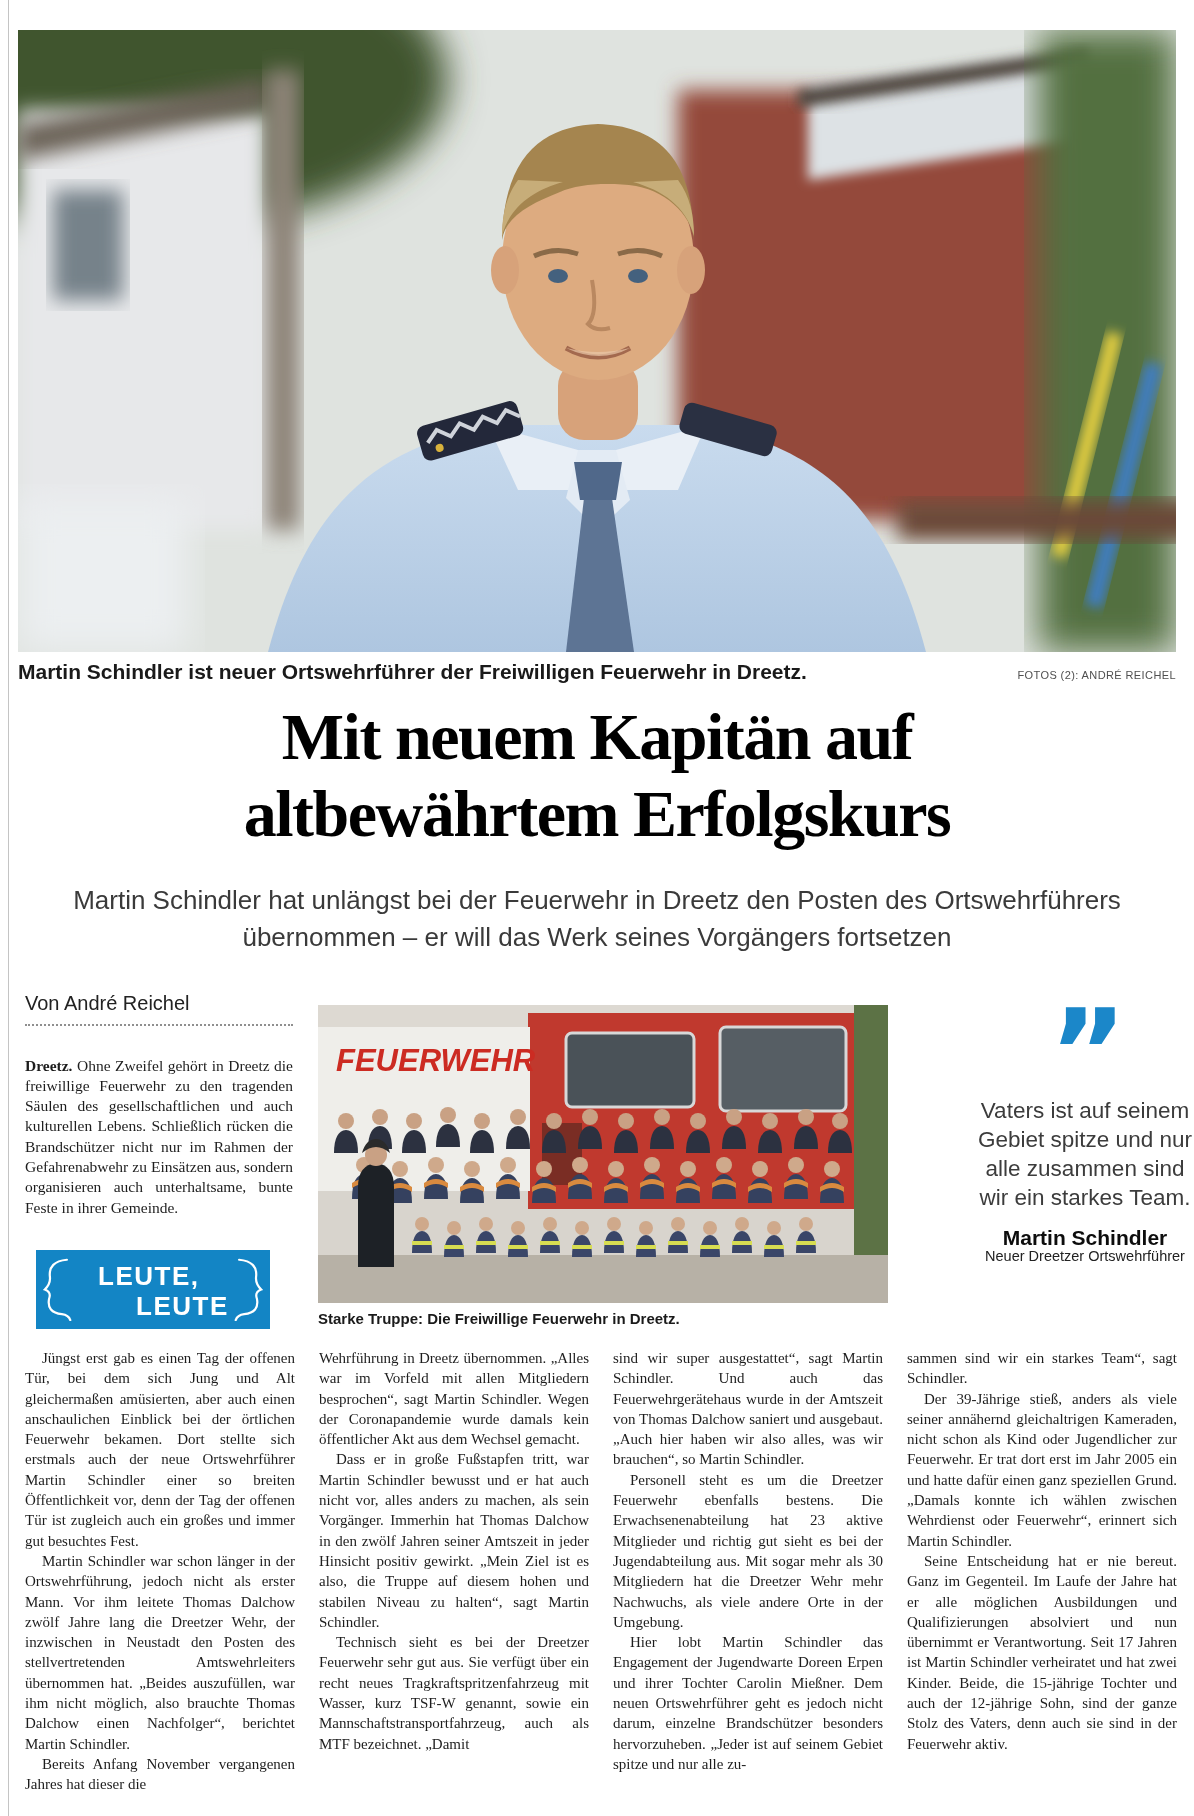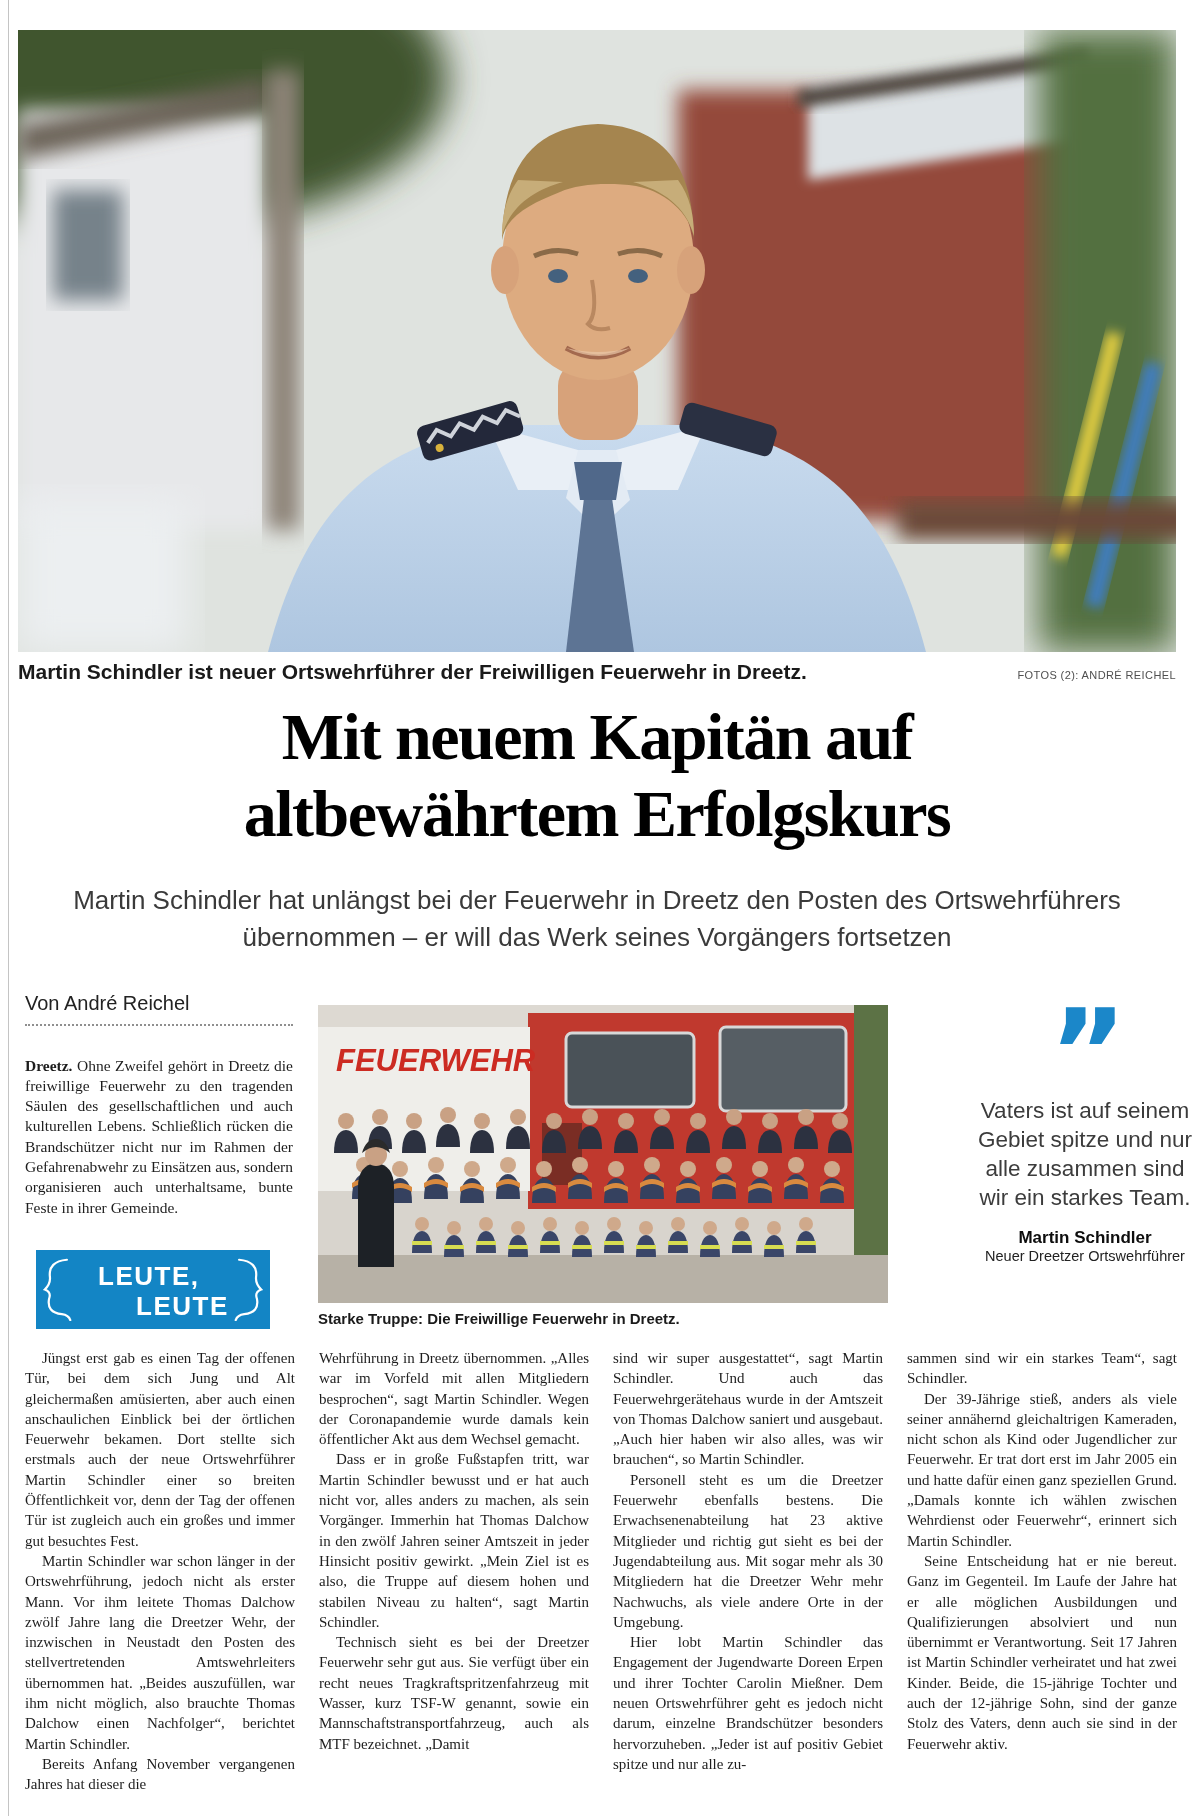--- a/index.html
+++ b/index.html
@@ -40,21 +40,21 @@
   .group-photo{position:absolute;left:318px;top:1005px;width:570px;height:298px;overflow:hidden;background:#eab308;}
   .group-caption{position:absolute;left:318px;top:1310px;width:580px;
                  font-family:"Liberation Sans","DejaVu Sans",sans-serif;font-weight:700;font-size:15px;color:#1a1a1a;}
 
   
   .pull-quote{position:absolute;left:978px;top:1012px;width:214px;text-align:center;
               font-family:"Liberation Sans","DejaVu Sans",sans-serif;}
   .pq-glyph{font-family:"DejaVu Sans",sans-serif;font-weight:700;color:#1b87c9;
             font-size:118px;line-height:80px;height:84px;letter-spacing:-6px;}
   .pq-line{display:block;font-size:22.5px;line-height:29px;color:#3c3c3c;}
-  .pq-author{margin-top:16px;font-weight:700;font-size:17px;color:#0d0d0d;line-height:19px;}
+  .pq-author{margin-top:16px;font-weight:700;font-size:21px;color:#0d0d0d;line-height:19px;}
   .pq-role{font-size:14.5px;color:#222;line-height:19px;}
 
   
   .cols{position:absolute;left:25px;top:1348px;width:1152px;height:468px;display:flex;gap:24px;overflow:hidden;}
   .col{flex:1;font-size:15px;line-height:20.3px;text-align:justify;hyphens:auto;}
   .col p{margin:0;}
   .p-ind{text-indent:17px;}
 </style>
 </head>
 <body>
@@ -252,21 +252,21 @@
       <p class="p-ind">Bereits Anfang November vergangenen Jahres hat dieser die</p>
     </div>
     <div class="col">
       <p>Wehrführung in Dreetz übernommen. „Alles war im Vorfeld mit allen Mitgliedern besprochen“, sagt Martin Schindler. Wegen der Coronapandemie wurde damals kein öffentlicher Akt aus dem Wechsel gemacht.</p>
       <p class="p-ind">Dass er in große Fußstapfen tritt, war Martin Schindler bewusst und er hat auch nicht vor, alles anders zu machen, als sein Vorgänger. Immerhin hat Thomas Dalchow in den zwölf Jahren seiner Amtszeit in jeder Hinsicht positiv gewirkt. „Mein Ziel ist es also, die Truppe auf diesem hohen und stabilen Niveau zu halten“, sagt Martin Schindler.</p>
       <p class="p-ind">Technisch sieht es bei der Dreetzer Feuerwehr sehr gut aus. Sie verfügt über ein recht neues Tragkraftspritzenfahrzeug mit Wasser, kurz TSF-W genannt, sowie ein Mannschaftstransportfahrzeug, auch als MTF bezeichnet. „Damit</p>
     </div>
     <div class="col">
       <p>sind wir super ausgestattet“, sagt Martin Schindler. Und auch das Feuerwehrgerätehaus wurde in der Amtszeit von Thomas Dalchow saniert und ausgebaut. „Auch hier haben wir also alles, was wir brauchen“, so Martin Schindler.</p>
       <p class="p-ind">Personell steht es um die Dreetzer Feuerwehr ebenfalls bestens. Die Erwachsenenabteilung hat 23 aktive Mitglieder und richtig gut sieht es bei der Jugendabteilung aus. Mit sogar mehr als 30 Mitgliedern hat die Dreetzer Wehr mehr Nachwuchs, als viele andere Orte in der Umgebung.</p>
-      <p class="p-ind">Hier lobt Martin Schindler das Engagement der Jugendwarte Doreen Erpen und ihrer Tochter Carolin Mießner. Dem neuen Ortswehrführer geht es jedoch nicht darum, einzelne Brandschützer besonders hervorzuheben. „Jeder ist auf positiv Gebiet spitze und nur alle zu-</p>
+      <p class="p-ind">Hier lobt Martin Schindler das Engagement der Jugendwarte Doreen Erpen und ihrer Tochter Carolin Mießner. Dem neuen Ortswehrführer geht es jedoch nicht darum, einzelne Brandschützer besonders hervorzuheben. „Jeder ist auf seinem Gebiet spitze und nur alle zu-</p>
     </div>
     <div class="col">
       <p>sammen sind wir ein starkes Team“, sagt Schindler.</p>
       <p class="p-ind">Der 39-Jährige stieß, anders als viele seiner annähernd gleichaltrigen Kameraden, nicht schon als Kind oder Jugendlicher zur Feuerwehr. Er trat dort erst im Jahr 2005 ein und hatte dafür einen ganz speziellen Grund. „Damals konnte ich wählen zwischen Wehrdienst oder Feuerwehr“, erinnert sich Martin Schindler.</p>
       <p class="p-ind">Seine Entscheidung hat er nie bereut. Ganz im Gegenteil. Im Laufe der Jahre hat er alle möglichen Ausbildungen und Qualifizierungen absolviert und nun übernimmt er Verantwortung. Seit 17 Jahren ist Martin Schindler verheiratet und hat zwei Kinder. Beide, die 15-jährige Tochter und auch der 12-jährige Sohn, sind der ganze Stolz des Vaters, denn auch sie sind in der Feuerwehr aktiv.</p>
     </div>
   </div>
 </div>
 
 </body></html>

